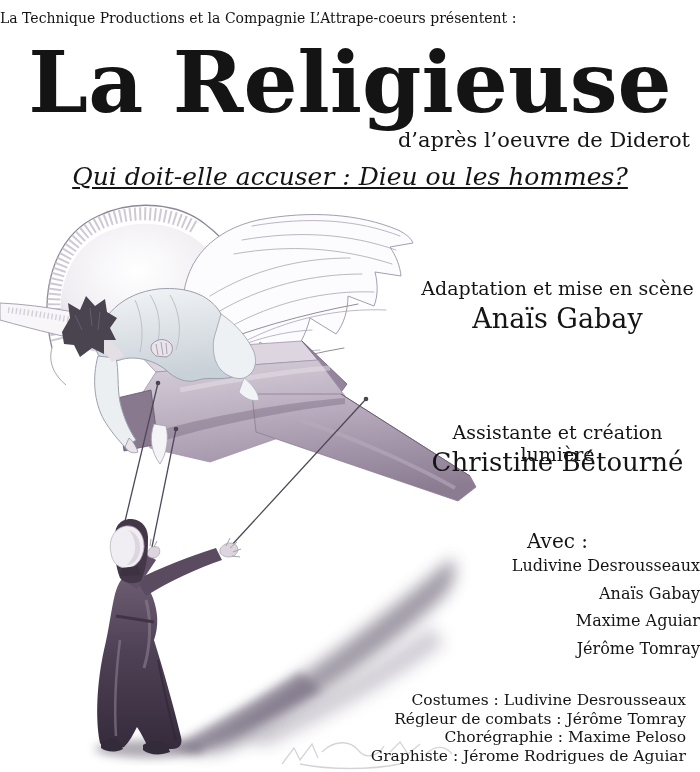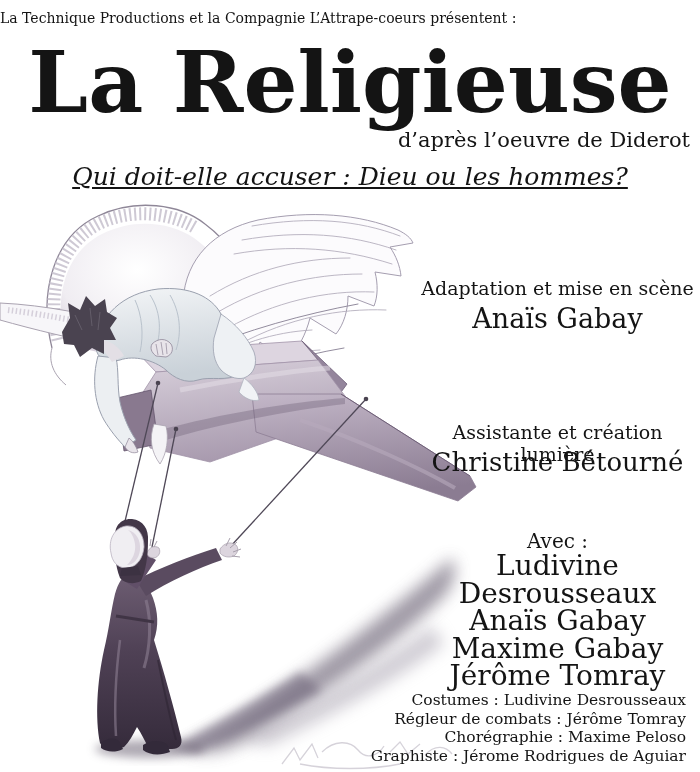--- a/index.html
+++ b/index.html
@@ -14,21 +14,21 @@
   .subtitle{top:128px;right:10px;text-align:right;font-size:21px;}
   .tagline{top:162px;left:0;right:0;text-align:center;font-style:italic;font-size:25px;text-decoration:underline;}
   .rightcol-block{left:415px;width:285px;text-align:center;}
   .role{font-size:19px;}
   .bigname{font-size:26px;}
   .r1role{top:277px;}
   .r1name{top:303px;font-size:27px;}
   .r2role{top:421px;}
   .r2name{top:447px;}
   .castlabel{top:529px;font-size:20px;}
-  .castlist{top:552px;font-size:28px;line-height:27.5px;}
+  .castlist{top:552px;font-size:16px;line-height:27.5px;text-align:right;}
   .castlist div{display:block;}
   .bottomcredits{top:691px;right:14px;text-align:right;font-size:15.5px;line-height:18.5px;}
 </style>
 </head>
 <body>
 
 <div class="poster">
 
   <svg class="illustration" width="700" height="772" viewBox="0 0 700 772">
     <defs>
@@ -211,21 +211,21 @@
   <div class="txt rightcol-block role r1role">Adaptation et mise en scène</div>
   <div class="txt rightcol-block bigname r1name">Anaïs Gabay</div>
 
   <div class="txt rightcol-block role r2role">Assistante et création lumière</div>
   <div class="txt rightcol-block bigname r2name">Christine Bétourné</div>
 
   <div class="txt rightcol-block castlabel">Avec :</div>
   <div class="txt rightcol-block castlist">
     <div>Ludivine Desrousseaux</div>
     <div>Anaïs Gabay</div>
-    <div>Maxime Gabay</div>
+    <div>Maxime Aguiar</div>
     <div>Jérôme Tomray</div>
   </div>
 
   <div class="txt bottomcredits">
     <div>Costumes : Ludivine Desrousseaux</div>
     <div>Régleur de combats : Jérôme Tomray</div>
     <div>Chorégraphie : Maxime Peloso</div>
     <div>Graphiste : Jérome Rodrigues de Aguiar</div>
   </div>
 

